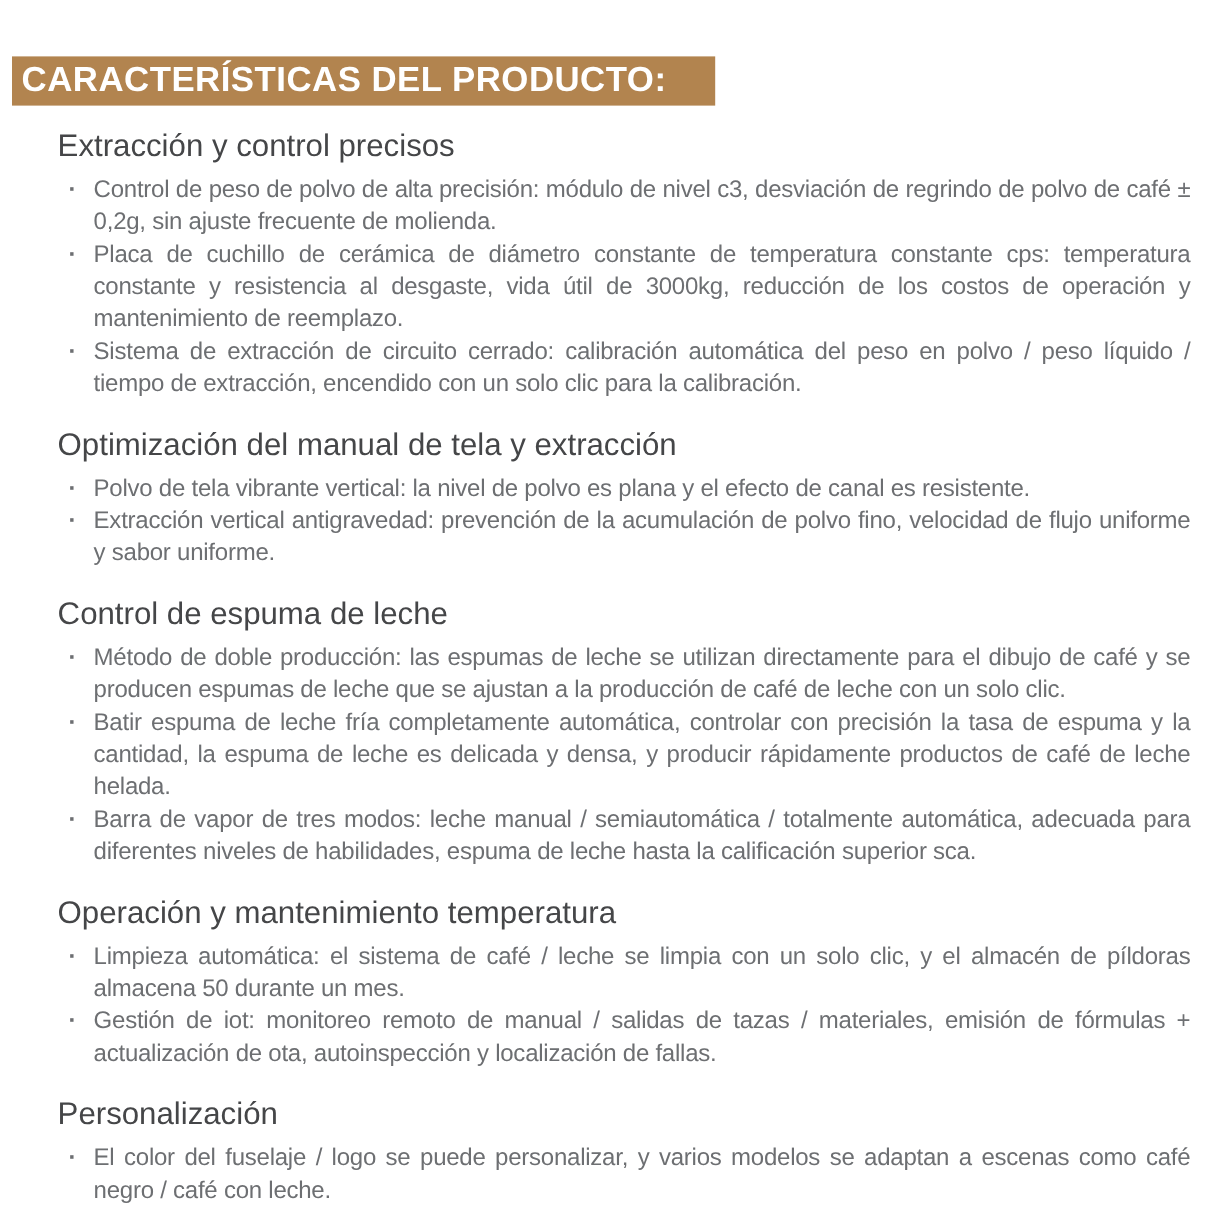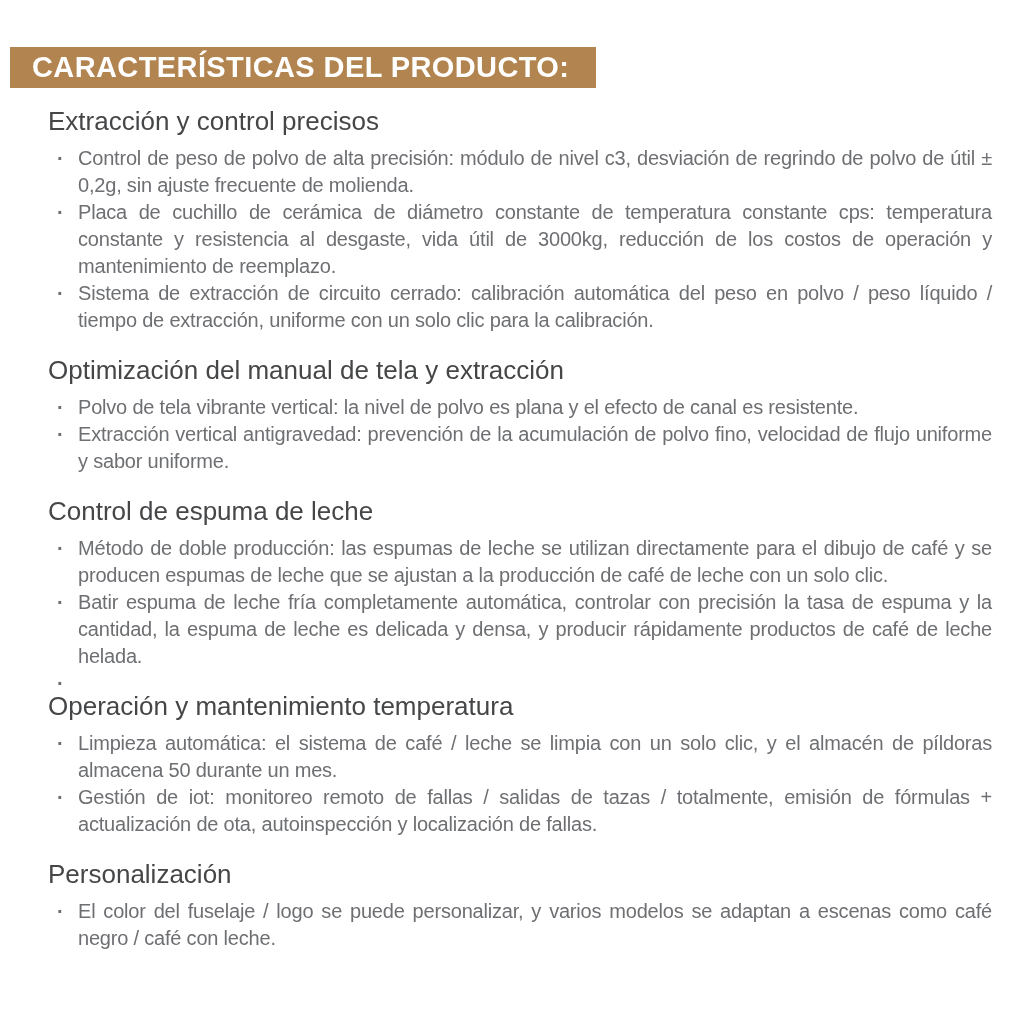--- a/index.html
+++ b/index.html
@@ -14,21 +14,21 @@
   .title-bar {
     margin: 47px 0 0 10px;
     width: 586px;
     height: 41px;
     background: #b2844f;
     color: #ffffff;
     font-size: 29px;
     line-height: 41px;
     font-weight: 600;
     letter-spacing: 0.4px;
-    padding-left: 22px;
+    padding-left: 8px;
     white-space: nowrap;
   }
   .content {
     padding: 4px 32px 0 48px;
   }
   .section-title {
     font-size: 26px;
     line-height: 33px;
     font-weight: normal;
     color: #454648;
@@ -67,29 +67,29 @@
     <span>CARACTERÍSTICAS DEL PRODUCTO:</span>
   </div>
 
   <div class="content">
 
     <div class="section">
       <h2 class="section-title">Extracción y control precisos</h2>
       <ul class="bullet-list">
         <li class="bullet">
           <span class="bullet-dot">·</span>
-          <span>Control de peso de polvo de alta precisión: módulo de nivel c3, desviación de regrindo de polvo de útil ± 0,2g, sin ajuste frecuente de molienda.</span>
+          <span>Control de peso de polvo de alta precisión: módulo de nivel c3, desviación de regrindo de polvo de café ± 0,2g, sin ajuste frecuente de molienda.</span>
         </li>
         <li class="bullet">
           <span class="bullet-dot">·</span>
           <span>Placa de cuchillo de cerámica de diámetro constante de temperatura constante cps: temperatura constante y resistencia al desgaste, vida útil de 3000kg, reducción de los costos de operación y mantenimiento de reemplazo.</span>
         </li>
         <li class="bullet">
           <span class="bullet-dot">·</span>
-          <span>Sistema de extracción de circuito cerrado: calibración automática del peso en polvo / peso líquido / tiempo de extracción, uniforme con un solo clic para la calibración.</span>
+          <span>Sistema de extracción de circuito cerrado: calibración automática del peso en polvo / peso líquido / tiempo de extracción, encendido con un solo clic para la calibración.</span>
         </li>
       </ul>
     </div>
 
     <div class="section">
       <h2 class="section-title">Optimización del manual de tela y extracción</h2>
       <ul class="bullet-list">
         <li class="bullet">
           <span class="bullet-dot">·</span>
           <span>Polvo de tela vibrante vertical: la nivel de polvo es plana y el efecto de canal es resistente.</span>
@@ -107,34 +107,35 @@
         <li class="bullet">
           <span class="bullet-dot">·</span>
           <span>Método de doble producción: las espumas de leche se utilizan directamente para el dibujo de café y se producen espumas de leche que se ajustan a la producción de café de leche con un solo clic.</span>
         </li>
         <li class="bullet">
           <span class="bullet-dot">·</span>
           <span>Batir espuma de leche fría completamente automática, controlar con precisión la tasa de espuma y la cantidad, la espuma de leche es delicada y densa, y producir rápidamente productos de café de leche helada.</span>
         </li>
         <li class="bullet">
           <span class="bullet-dot">·</span>
+          <span>Barra de vapor de tres modos: leche manual / semiautomática / totalmente automática, adecuada para diferentes niveles de habilidades, espuma de leche hasta la calificación superior sca.</span>
         </li>
       </ul>
     </div>
 
     <div class="section">
       <h2 class="section-title">Operación y mantenimiento temperatura</h2>
       <ul class="bullet-list">
         <li class="bullet">
           <span class="bullet-dot">·</span>
           <span>Limpieza automática: el sistema de café / leche se limpia con un solo clic, y el almacén de píldoras almacena 50 durante un mes.</span>
         </li>
         <li class="bullet">
           <span class="bullet-dot">·</span>
-          <span>Gestión de iot: monitoreo remoto de fallas / salidas de tazas / totalmente, emisión de fórmulas + actualización de ota, autoinspección y localización de fallas.</span>
+          <span>Gestión de iot: monitoreo remoto de manual / salidas de tazas / materiales, emisión de fórmulas + actualización de ota, autoinspección y localización de fallas.</span>
         </li>
       </ul>
     </div>
 
     <div class="section">
       <h2 class="section-title">Personalización</h2>
       <ul class="bullet-list">
         <li class="bullet">
           <span class="bullet-dot">·</span>
           <span>El color del fuselaje / logo se puede personalizar, y varios modelos se adaptan a escenas como café negro / café con leche.</span>

